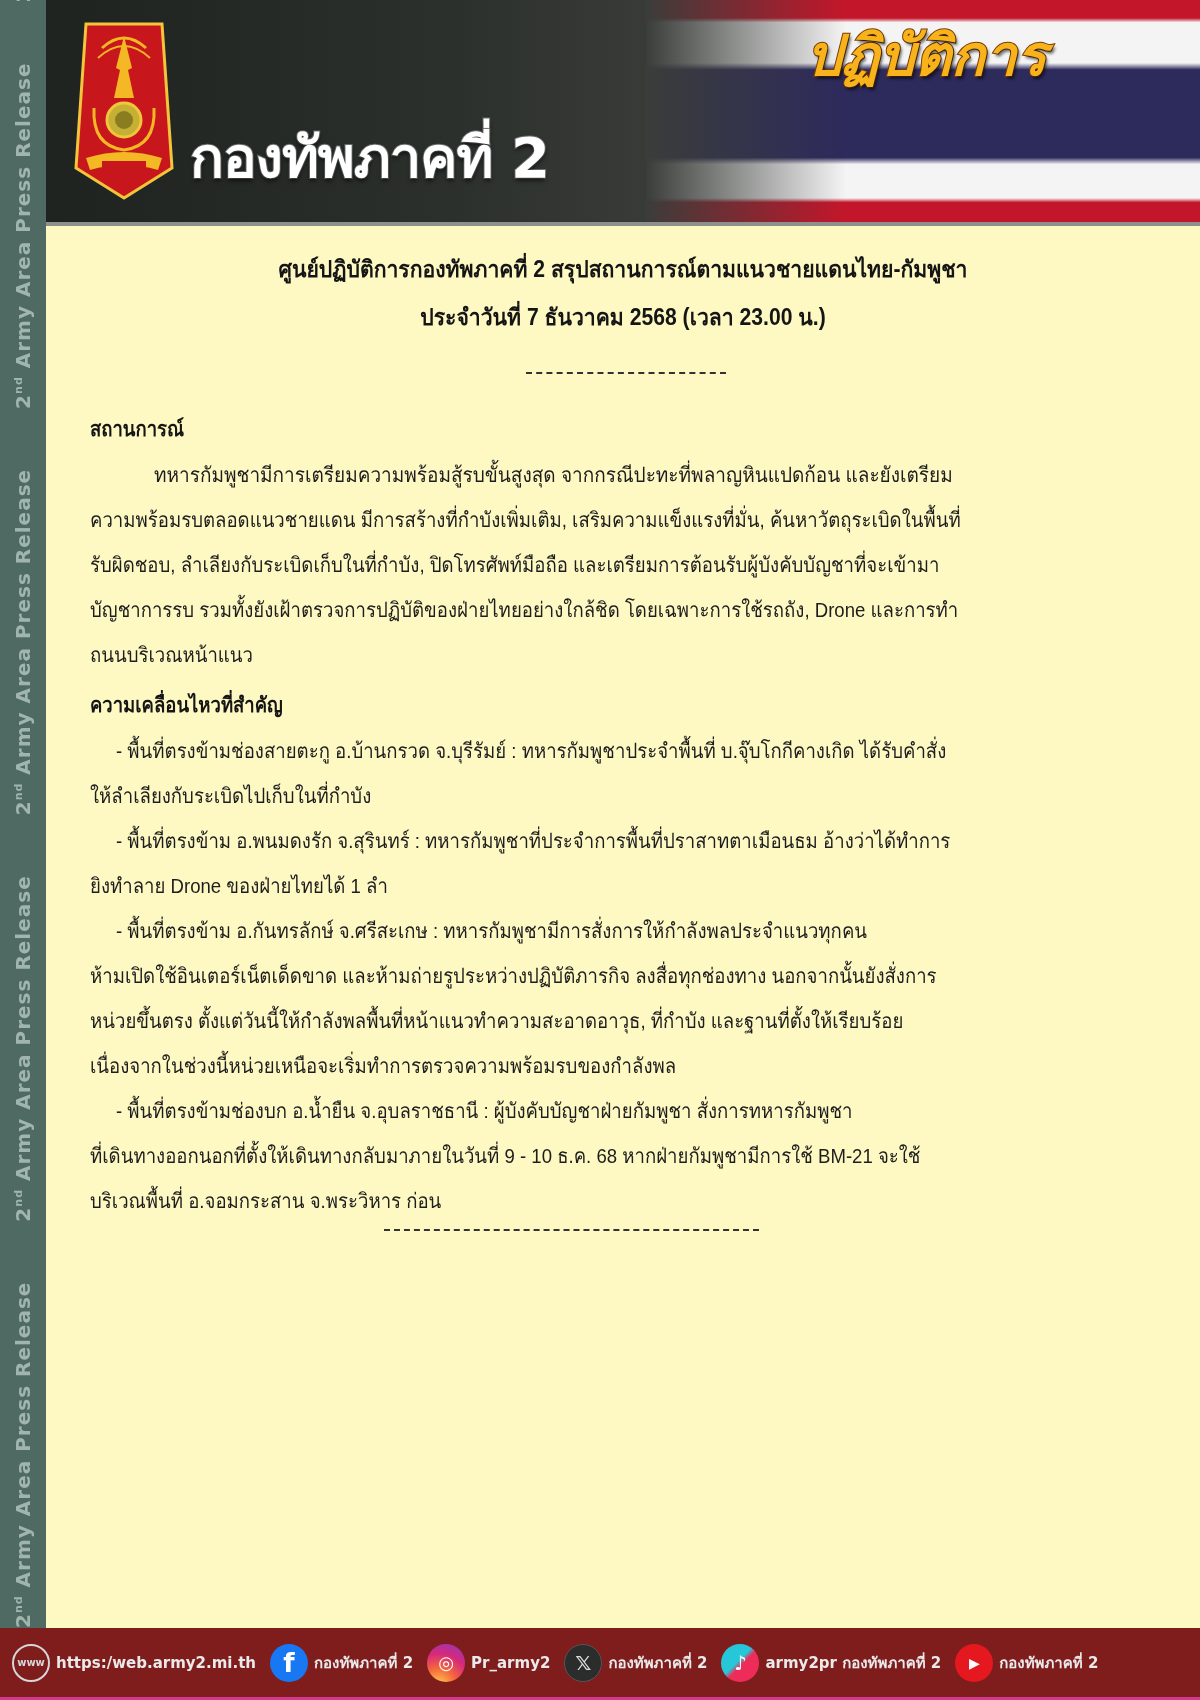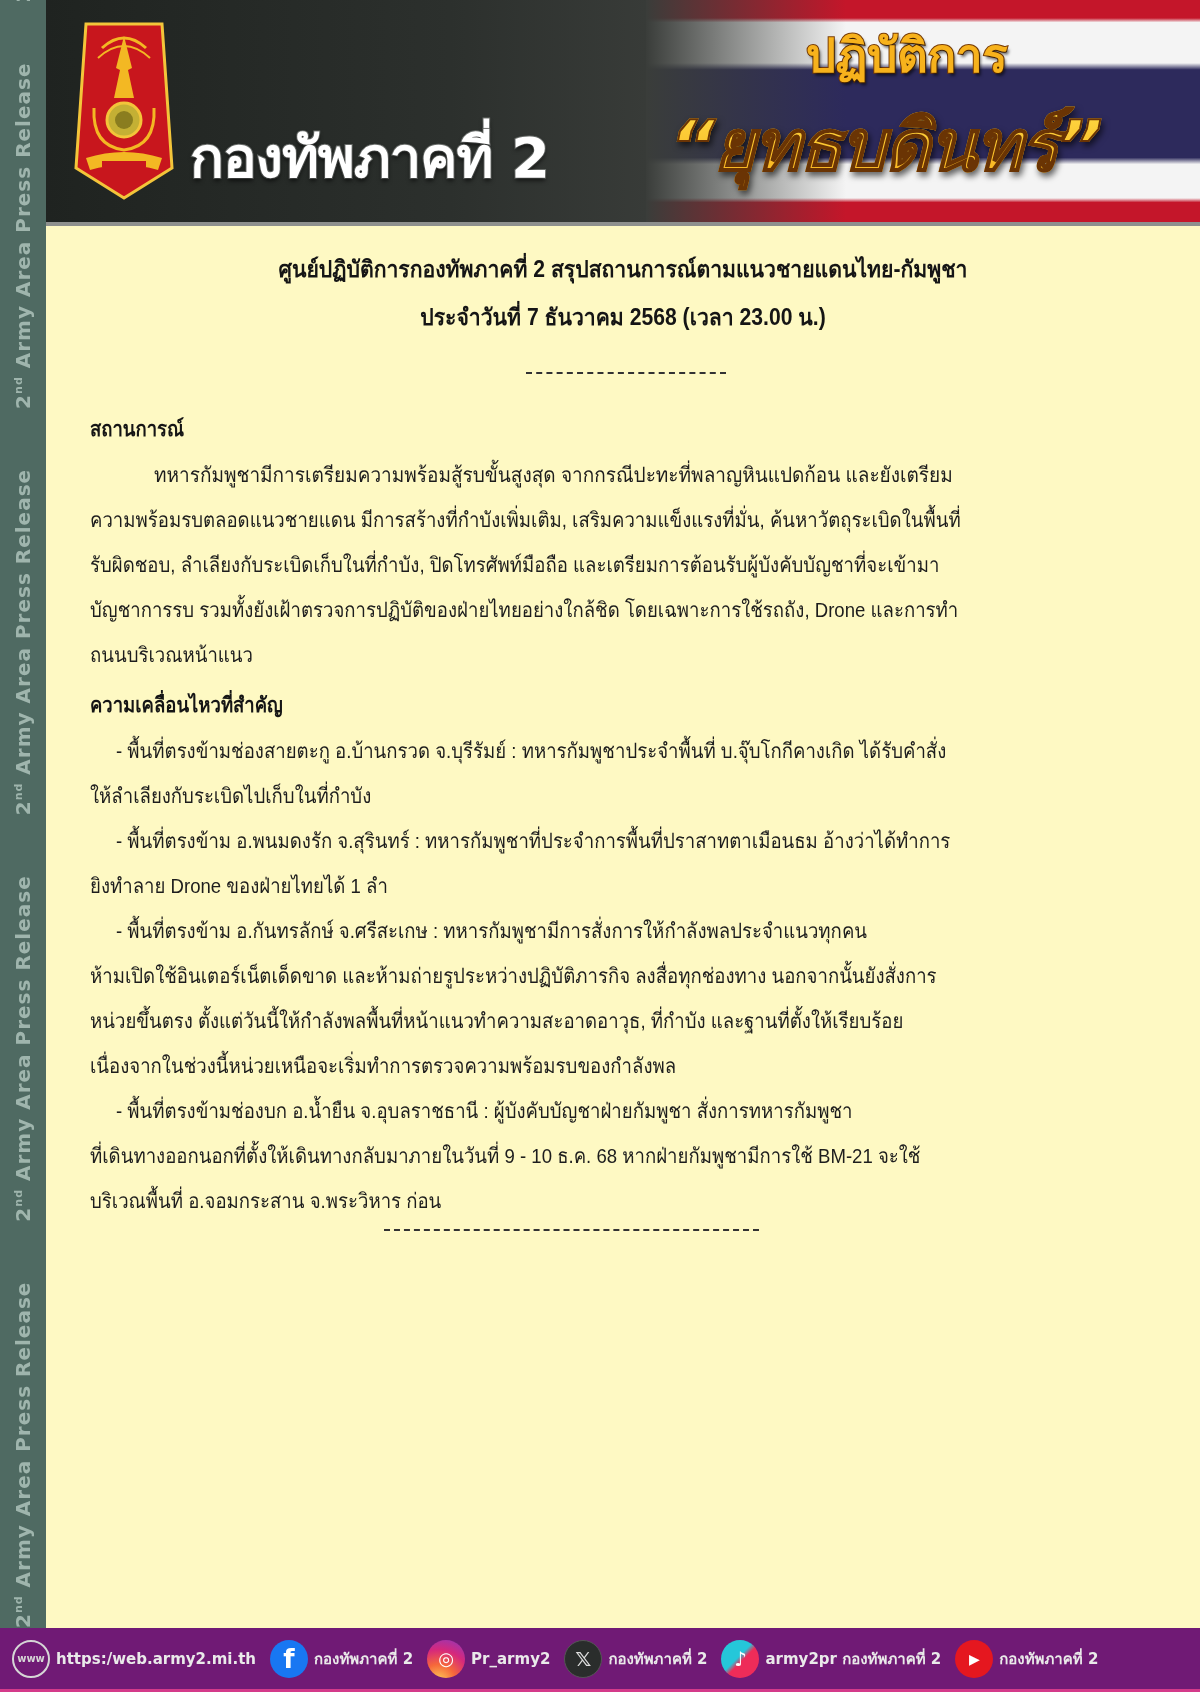--- a/index.html
+++ b/index.html
@@ -69,22 +69,22 @@
       font-size: 56px; line-height: 80px;
       color: #ffffff;
       -webkit-text-stroke: 2px #6b6f6c;
       paint-order: stroke fill;
       text-shadow: 0 3px 4px rgba(0,0,0,0.6);
       letter-spacing: -1px;
       white-space: nowrap;
     }
     .op-label {
       position: absolute; left: 760px; top: 28px;
-      font-family: "DejaVu Sans", sans-serif; font-weight: bold; 
-      font-size: 47px; line-height: 56px;
+      font-family: "DejaVu Sans", sans-serif; font-weight: bold; font-style: italic;
+      font-size: 56px; line-height: 56px;
       color: #f7b21c;
       -webkit-text-stroke: 2px #7a3d06;
       paint-order: stroke fill;
       text-shadow: 2px 3px 3px rgba(0,0,0,0.55);
       white-space: nowrap;
     }
     .op-name {
       position: absolute; left: 624px; top: 96px;
       font-family: "DejaVu Sans", sans-serif; font-weight: bold; font-style: italic;
       font-size: 70px; line-height: 100px;
@@ -129,22 +129,22 @@
       white-space: nowrap;
       transform-origin: left;
     }
     .sep-long {
       position: absolute; left: 338px; top: 1003px; width: 375px; height: 2px;
       border-top: 2px dashed #333;
     }
 
     
     .footer {
-      position: absolute; left: 0; top: 1628px; width: 1200px; height: 64px;
-      background: #701a75;
+      position: absolute; left: 0; top: 1628px; width: 1200px; height: 72px;
+      background: #7f1d1d;
       border-bottom: 3px solid #d43a8a;
       display: flex; align-items: center;
       padding-left: 12px;
       font-family: "DejaVu Sans", sans-serif; font-weight: bold;
       font-size: 15px; color: #eaeaea;
       white-space: nowrap;
     }
     .footer-item { display: flex; align-items: center; margin-right: 14px; }
     .footer-icon {
       width: 38px; height: 38px; border-radius: 50%;
@@ -183,21 +183,20 @@
     <path d="M26 40 Q52 16 78 40" fill="none" stroke="#f3b823" stroke-width="2"></path>
     <circle cx="52" cy="102" r="17" fill="#c4b034" stroke="#f3c53a" stroke-width="3"></circle>
     <circle cx="52" cy="102" r="9" fill="#8a7d1f"></circle>
     <path d="M22 90 Q20 128 52 132 Q84 128 82 90" fill="none" stroke="#f3b823" stroke-width="3"></path>
     <path d="M14 140 Q52 128 90 140 L86 152 Q52 142 18 152 Z" fill="#f3b823"></path>
     <rect x="30" y="143" width="44" height="6" fill="#c8161d"></rect>
   </svg>
 
   <div class="headline-army">กองทัพภาคที่ 2</div>
   <div class="op-label">ปฏิบัติการ</div>
-  <div class="op-name">“ยุทธบดินทร์”</div>
 </div>
 <div class="banner-bottom-line"></div>
 
 <div class="doc">
   <div class="doc-title l1">ศูนย์ปฏิบัติการกองทัพภาคที่ 2 สรุปสถานการณ์ตามแนวชายแดนไทย-กัมพูชา</div>
   <div class="doc-title l2">ประจำวันที่ 7 ธันวาคม 2568  (เวลา 23.00 น.)</div>
   <div class="sep-short"></div>
 
   <div class="section-heading" style="top:186px;">สถานการณ์</div>
   <div class="para-line" style="top:232px; left:108px; transform:scaleX(0.905);">ทหารกัมพูชามีการเตรียมความพร้อมสู้รบขั้นสูงสุด จากกรณีปะทะที่พลาญหินแปดก้อน และยังเตรียม</div>

